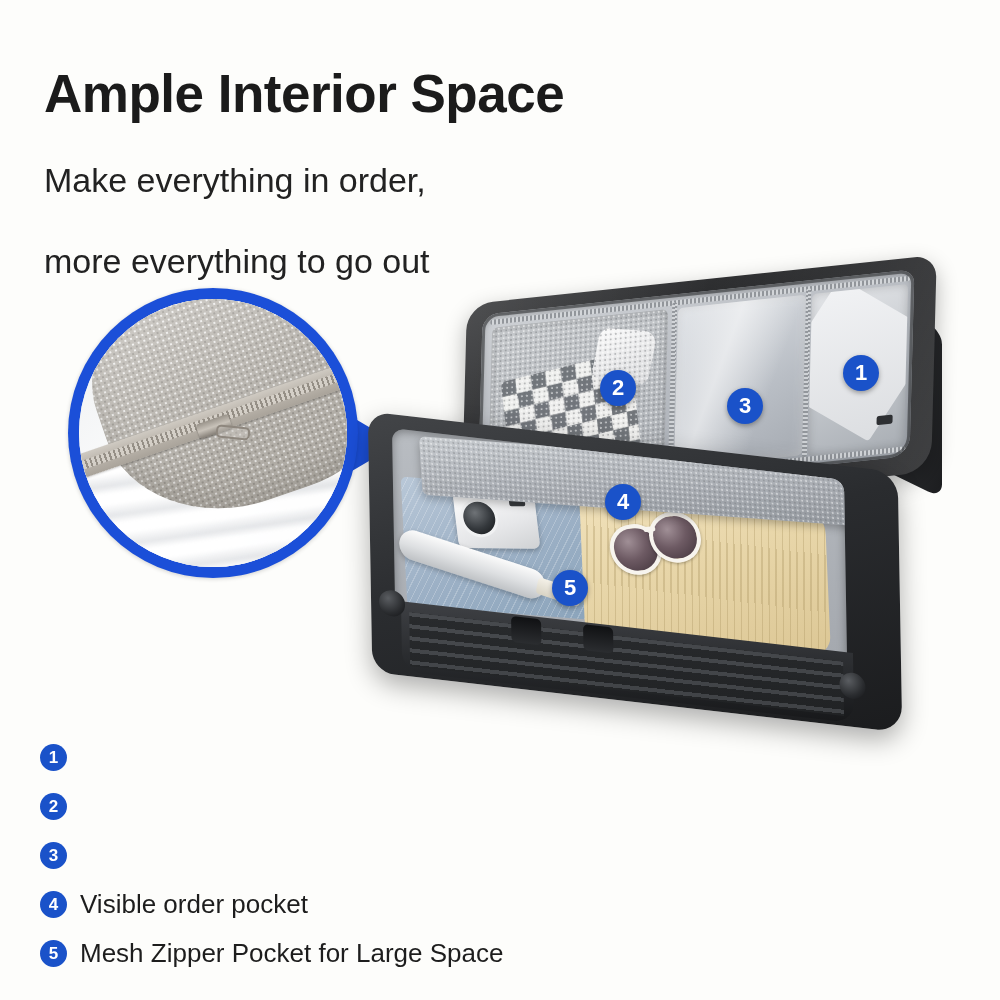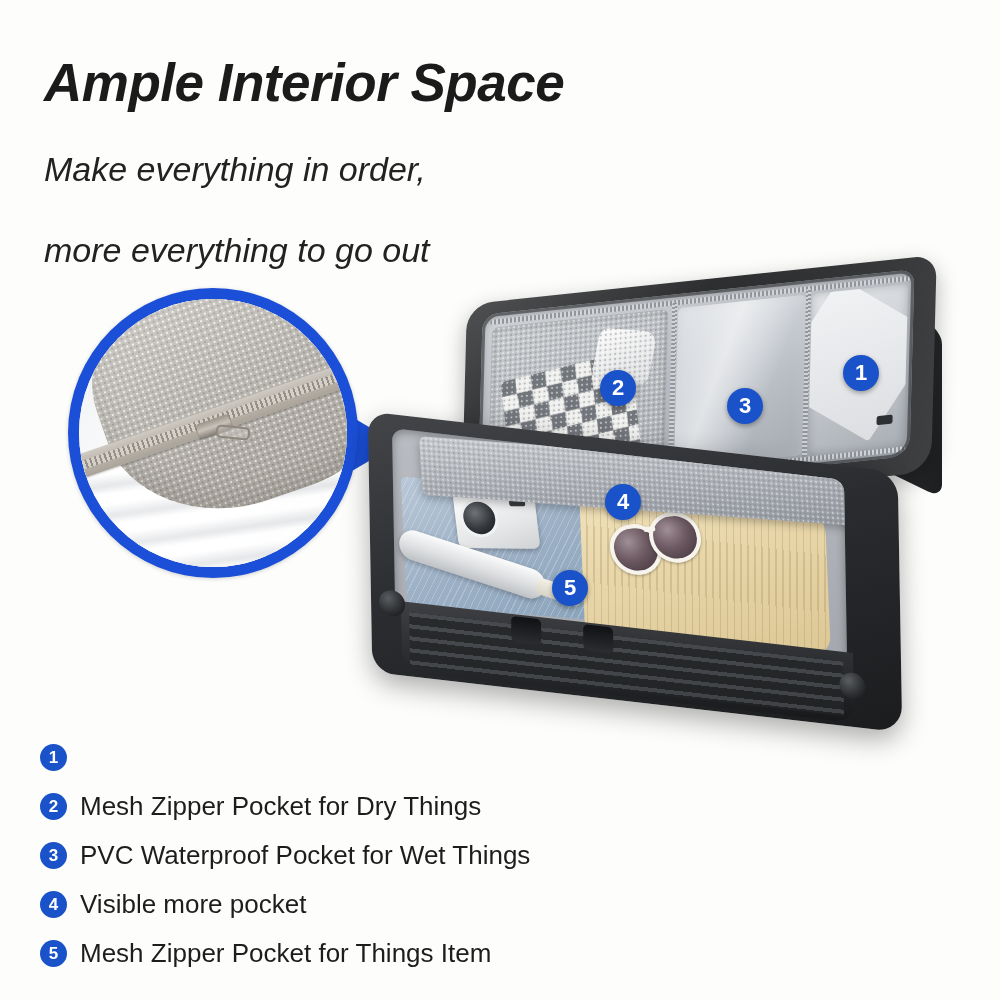--- a/index.html
+++ b/index.html
@@ -9,21 +9,21 @@
   body {
     width: 1000px;
     height: 1000px;
     background: #fdfdfb;
     font-family: "Liberation Sans", sans-serif;
     overflow: hidden;
     position: relative;
   }
 
   
-  #header { position: absolute; left: 44px; top: 55px; width: 700px; font-style: italic; }
+  #header { position: absolute; left: 44px; top: 66px; width: 700px; }
   #page-title {
     font-size: 53px;
     font-weight: bold;
     color: #1b1b1b;
     letter-spacing: -0.5px;
     line-height: 1.05;
     white-space: nowrap;
   }
   #page-subtitle {
     margin-top: 26px;
@@ -606,31 +606,29 @@
 <div class="photo-badge" id="badge-5">5</div>
 
 <div id="legend">
 
   <div class="legend-row">
     <div class="legend-badge">1</div>
   </div>
 
   <div class="legend-row">
     <div class="legend-badge">2</div>
-    <div class="legend-label">Mesh Zipper Pocket for Dry Things</div>
   </div>
 
   <div class="legend-row">
     <div class="legend-badge">3</div>
-    <div class="legend-label">PVC Waterproof Pocket for Wet Things</div>
   </div>
 
   <div class="legend-row">
     <div class="legend-badge">4</div>
-    <div class="legend-label">Visible more pocket</div>
+    <div class="legend-label">Visible order pocket</div>
   </div>
 
   <div class="legend-row">
     <div class="legend-badge">5</div>
-    <div class="legend-label">Mesh Zipper Pocket for Things Item</div>
+    <div class="legend-label">Mesh Zipper Pocket for Large Space</div>
   </div>
 
 </div>
 
 </body></html>

